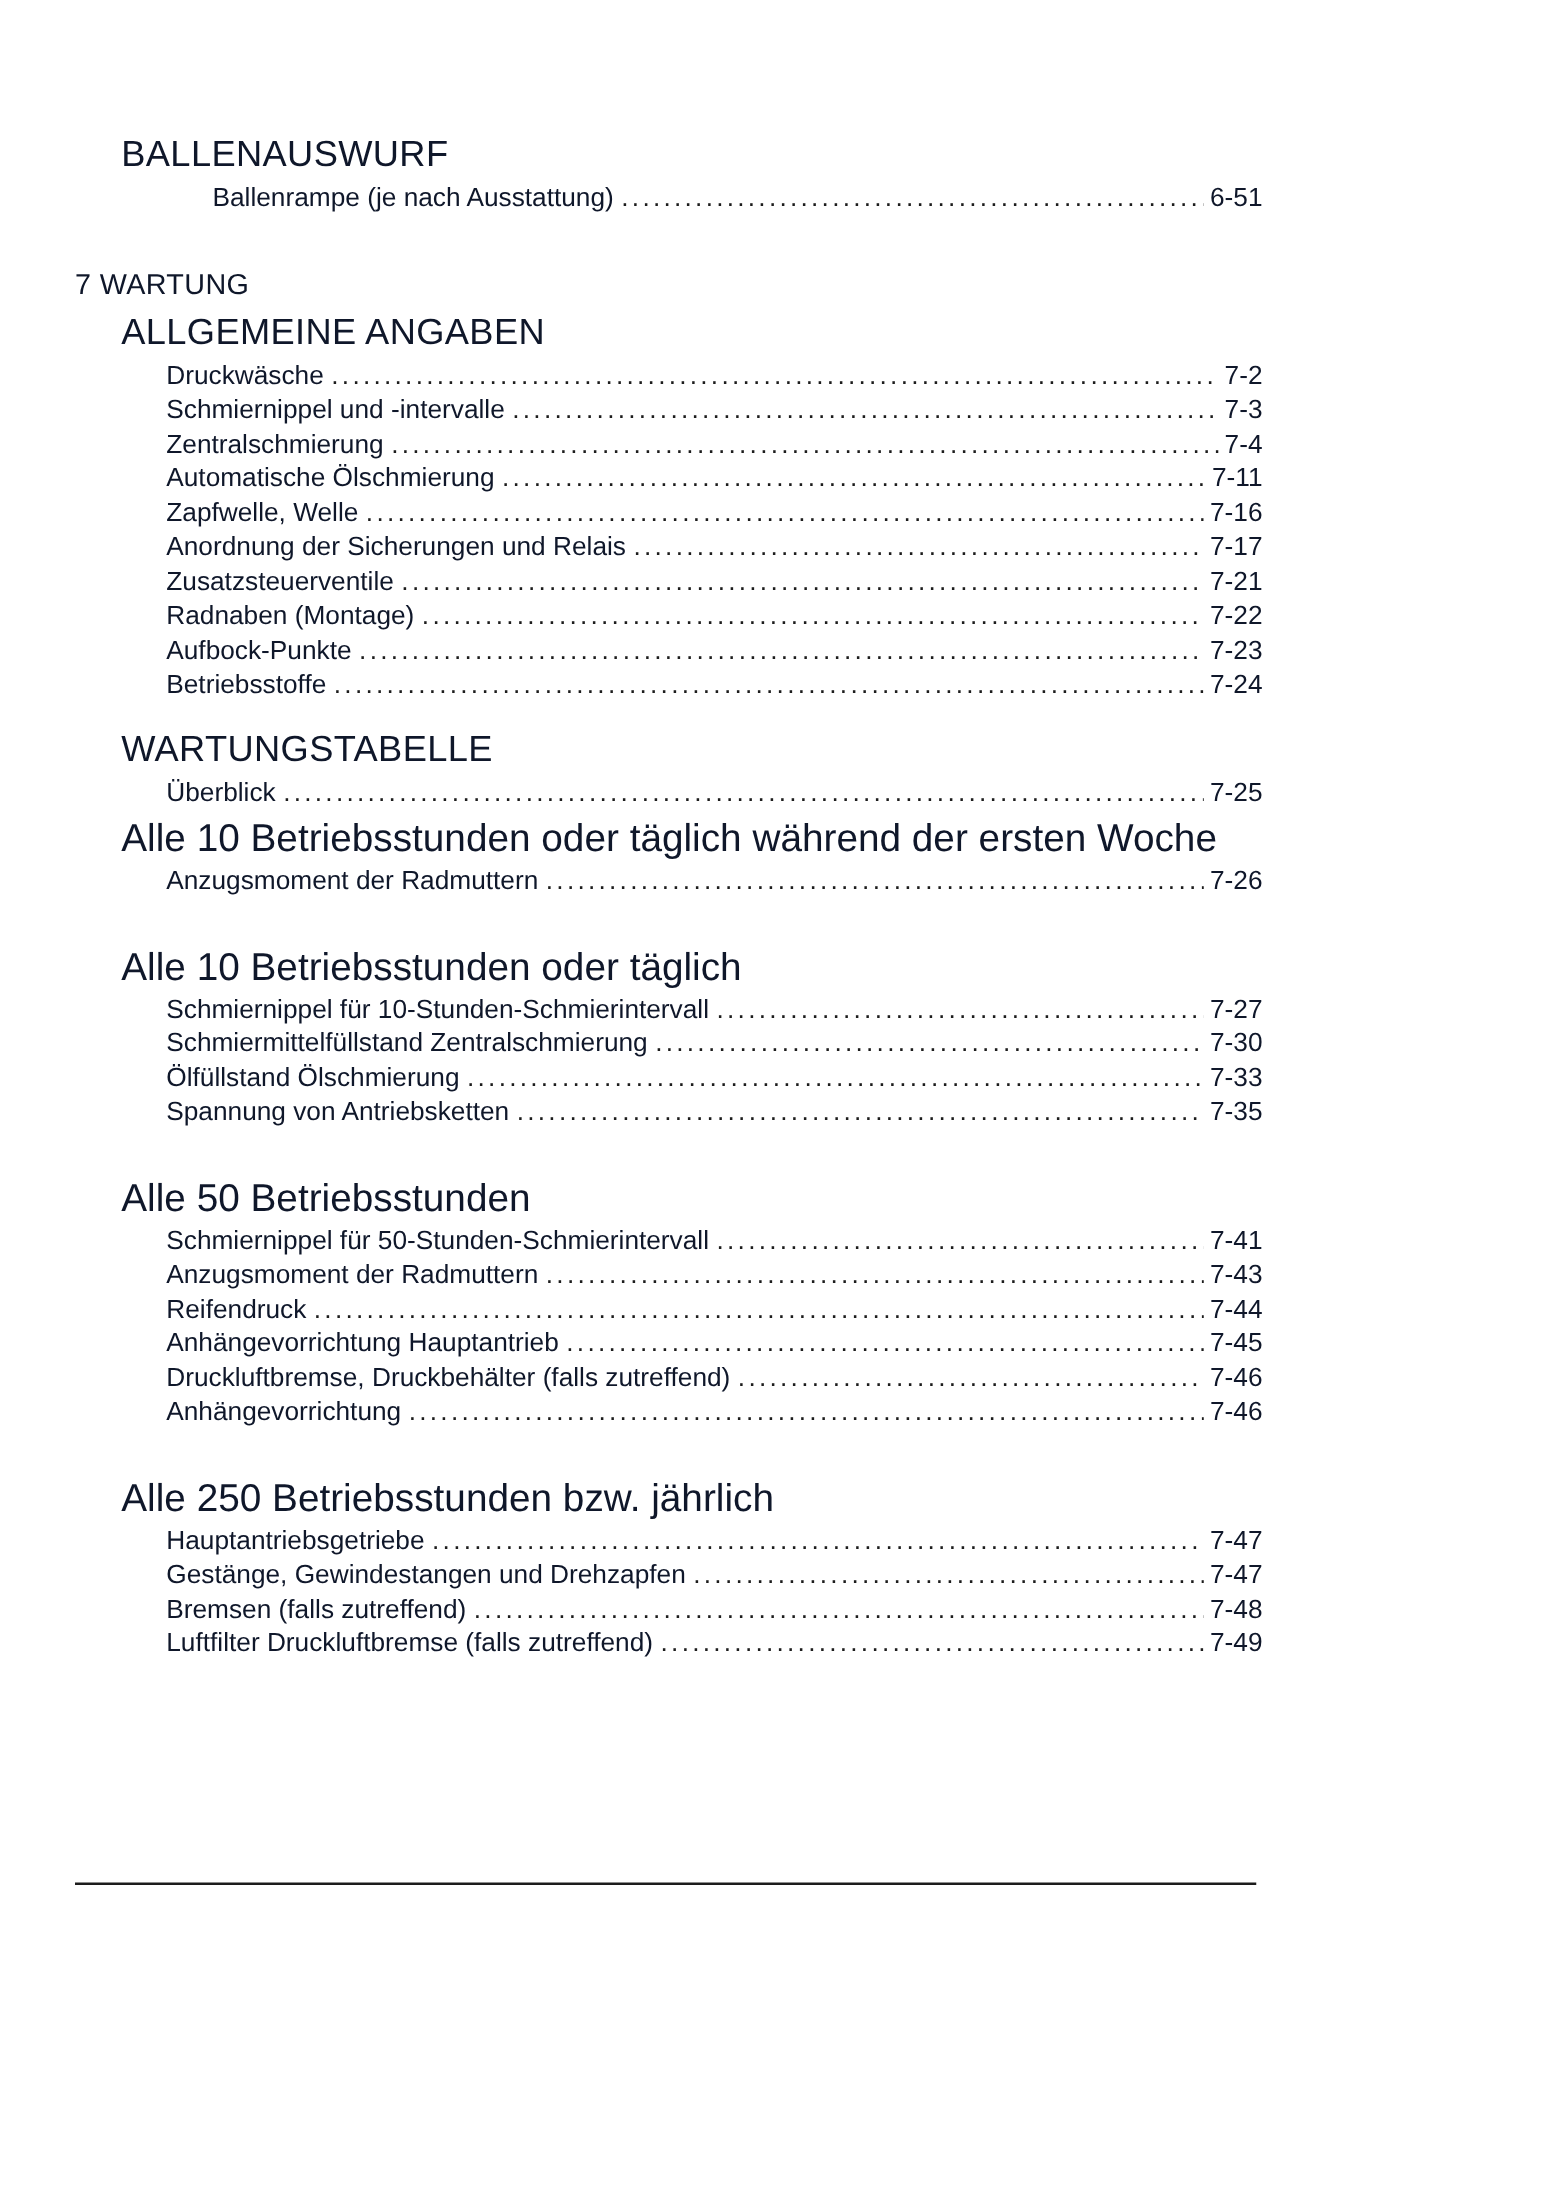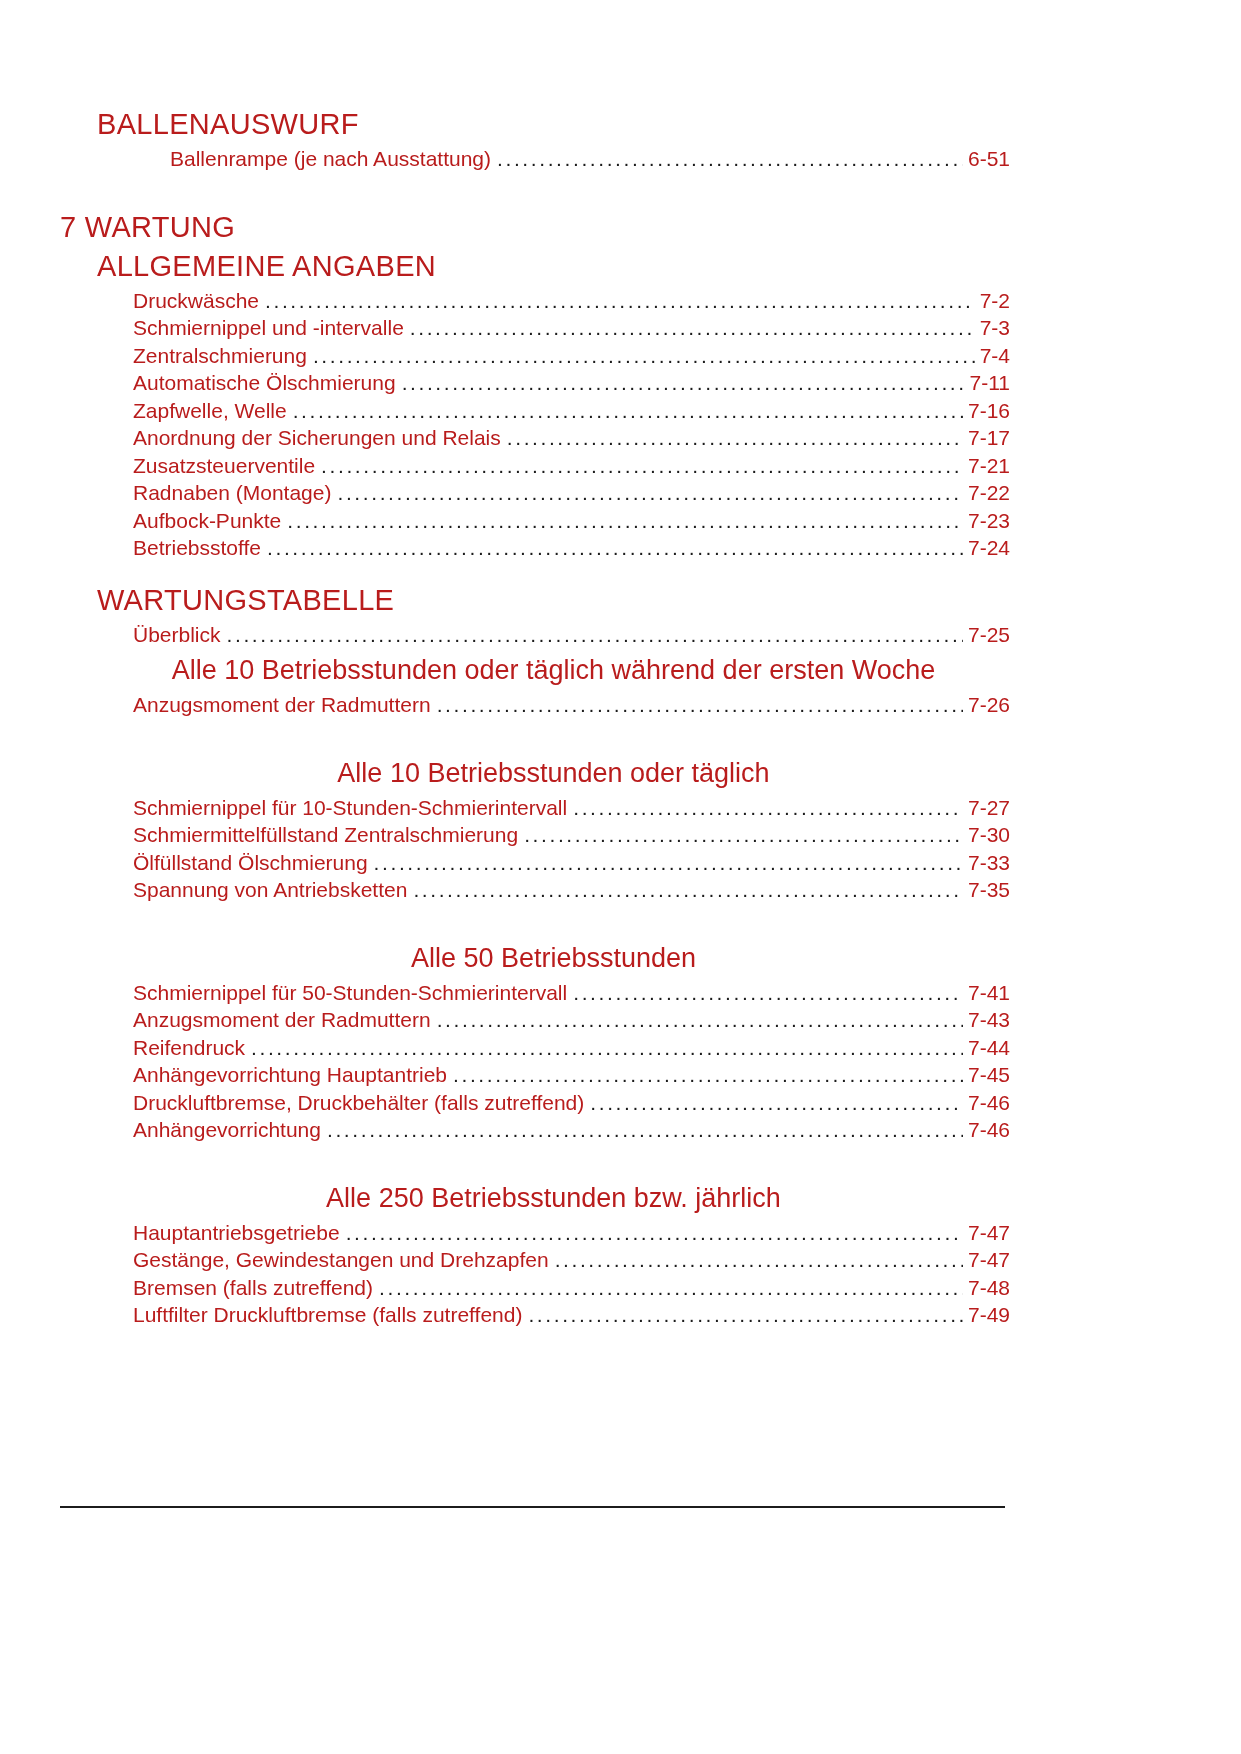--- a/index.html
+++ b/index.html
@@ -3,51 +3,50 @@
 <meta charset="utf-8">
 <style>
   * { box-sizing: border-box; }
   html, body { margin: 0; padding: 0; background: #ffffff; }
   .page {
     position: relative;
     width: 1241px;
     height: 1754px;
     background: #ffffff;
     font-family: "Liberation Sans", sans-serif;
-    color: #b91c1c;
+    color: #0f172a;
     overflow: hidden;
   }
   .toc-content {
     position: absolute;
     left: 60px;
     top: 0;
     width: 950px;
     padding-top: 108px;
   }
   .chapter-heading {
-    font-size: 29px;
+    font-size: 23px;
     line-height: 33px;
     margin: 38px 0 6px 0;
     letter-spacing: 0.3px;
     white-space: nowrap;
   }
   .section-heading {
     font-size: 29px;
     line-height: 33px;
     margin: 22px 0 4px 37px;
     letter-spacing: 0.3px;
     white-space: nowrap;
   }
   .toc-content > .section-heading:first-child { margin-top: 0; }
   .subsection-heading {
-    font-size: 27px;
+    font-size: 31px;
     line-height: 33px;
     margin: 38px 0 4px 37px;
     white-space: nowrap;
-    text-align: center;
   }
   .tight { margin-top: 6px !important; }
   .toc-entry {
     display: flex;
     align-items: flex-end;
     margin-left: 73px;
     font-size: 21px;
     line-height: 27.5px;
     height: 27.5px;
   }

